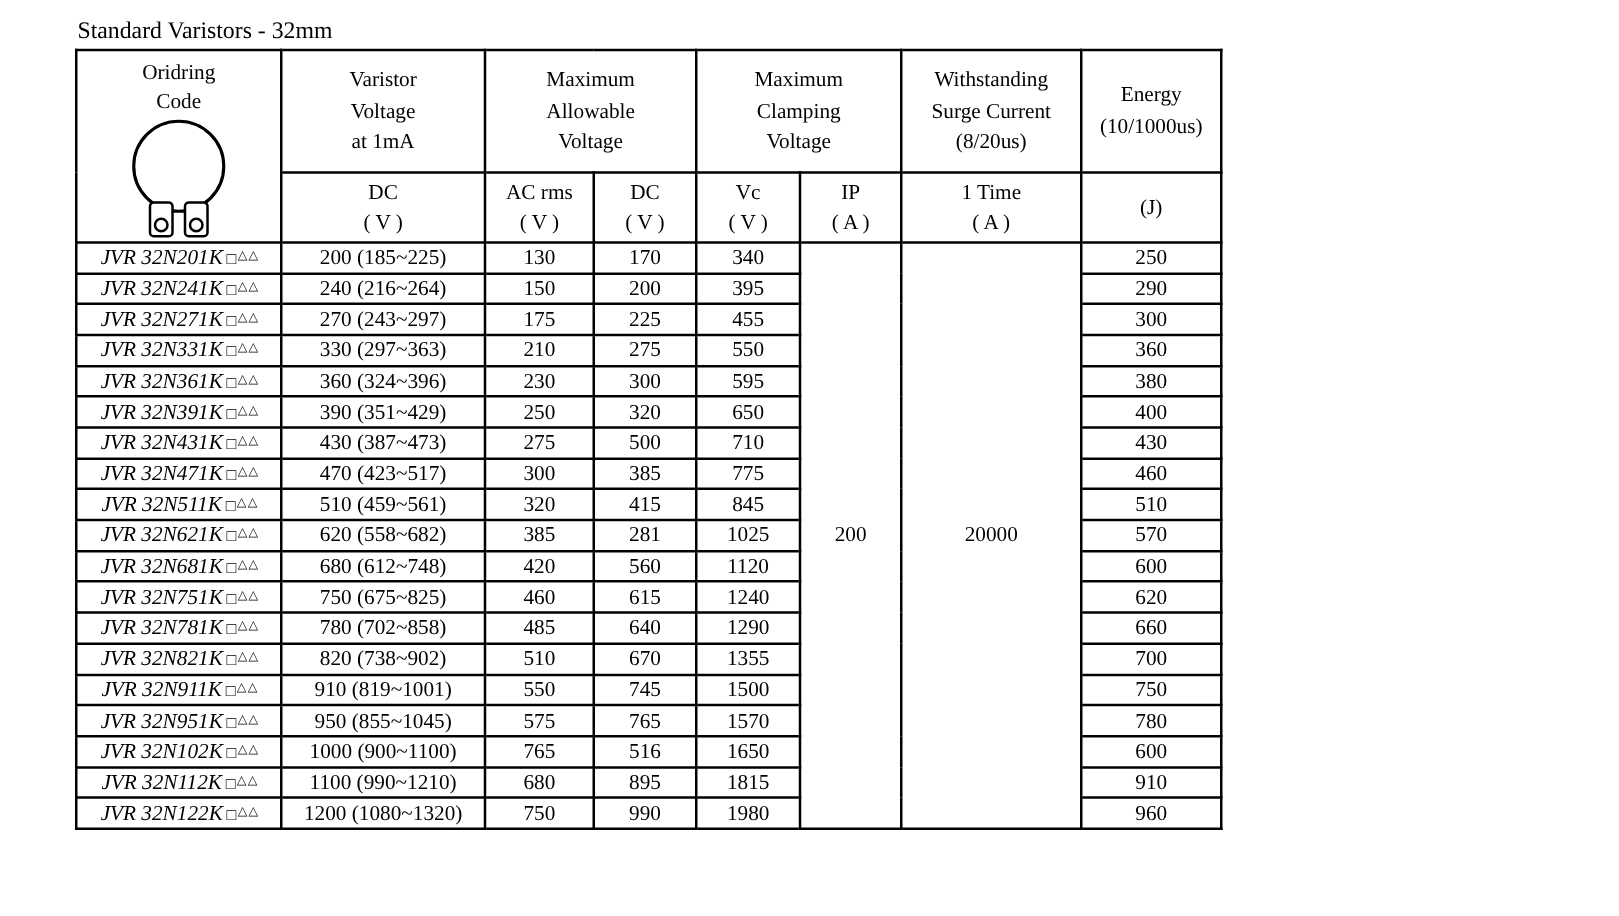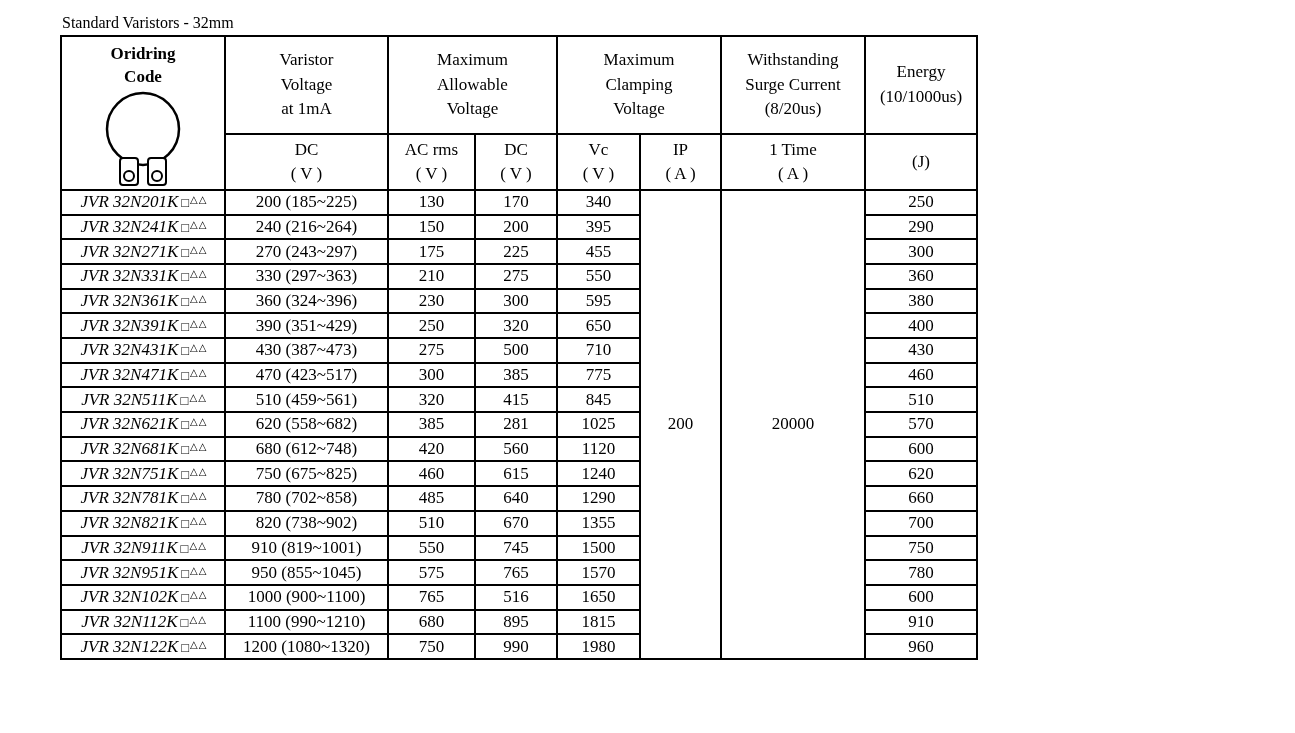--- a/index.html
+++ b/index.html
@@ -11,37 +11,37 @@
     position: relative;
     overflow: hidden;
   }
   .content { position: absolute; left: 60px; top: 12px; }
   .doc-title {
     font-size: 20px;
     letter-spacing: 0.2px;
     margin-left: 2px;
   }
   .doc-subtitle {
-    font-size: 16px;
+    font-size: 19px;
     margin: 2px 0 3px 2px;
   }
   table.ratings {
     border-collapse: collapse;
     table-layout: fixed;
     width: 918px;
   }
   table.ratings th, table.ratings td {
     border: 2px solid #000;
     text-align: center;
     vertical-align: middle;
     font-weight: normal;
     font-size: 17px;
     overflow: hidden;
   }
-  .multiline { white-space: pre-line; line-height: 1.45; font-weight: bold; }
+  .multiline { white-space: pre-line; line-height: 1.45; }
   tr.h1 th { height: 93px; }
   tr.h2 th { height: 53px; line-height: 1.4; }
   th.code-head { vertical-align: top; padding-top: 6px; }
   .code-head-label { line-height: 1.35; font-size: 17px; }
   .varistor-svg { display: block; margin: 2px auto 0 auto; }
   tbody tr { height: 24.7px; }
   tbody td { padding: 0 2px; }
   td.code-cell {
     text-align: left;
     padding-left: 4px;

